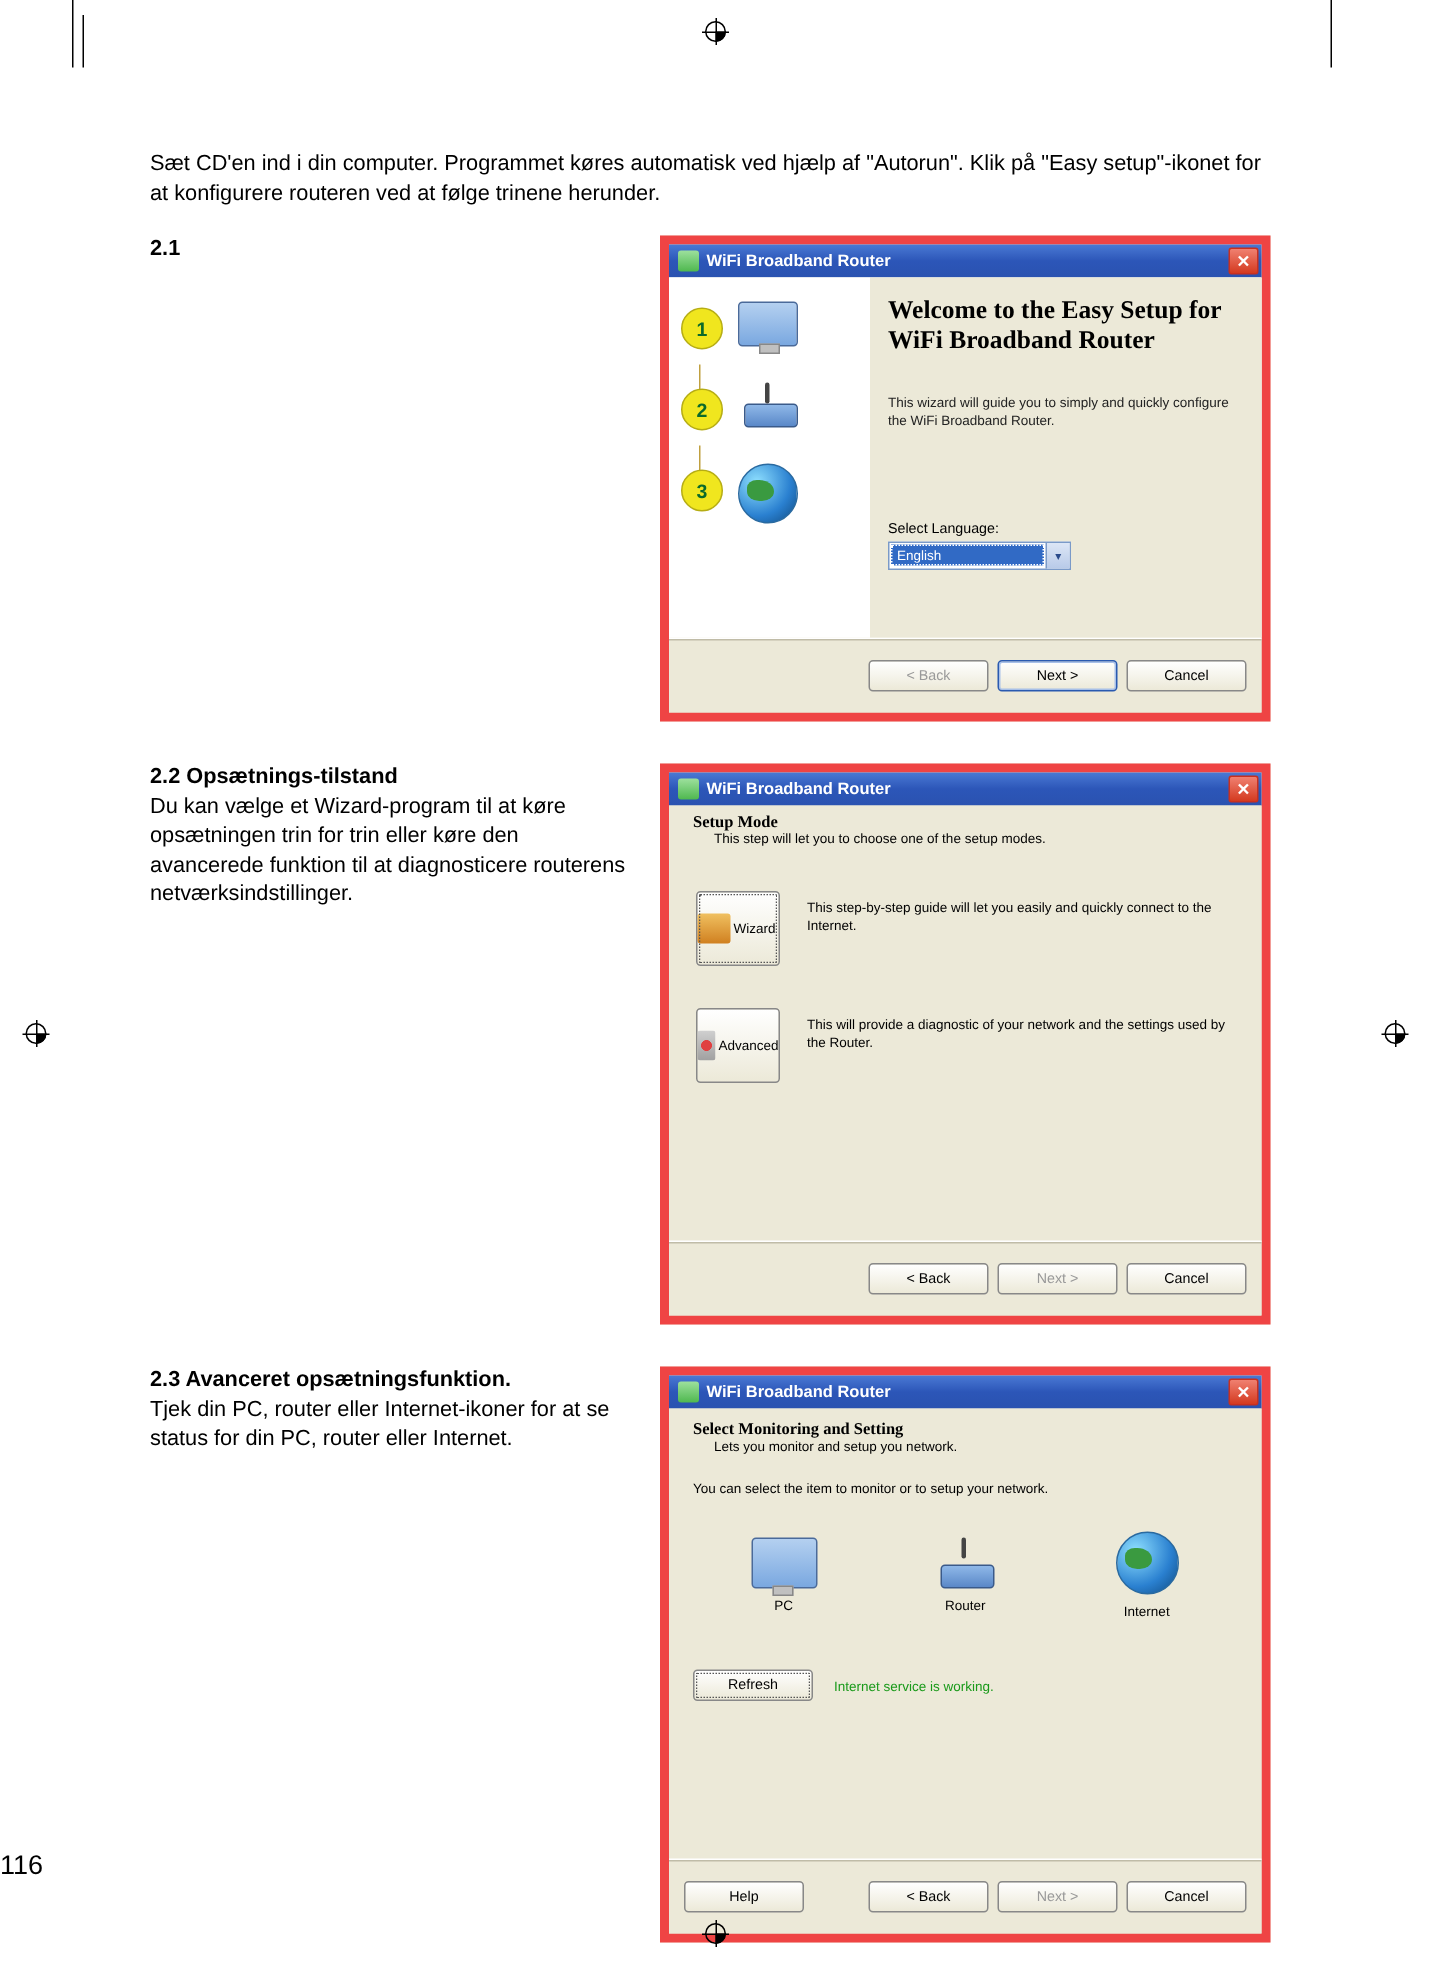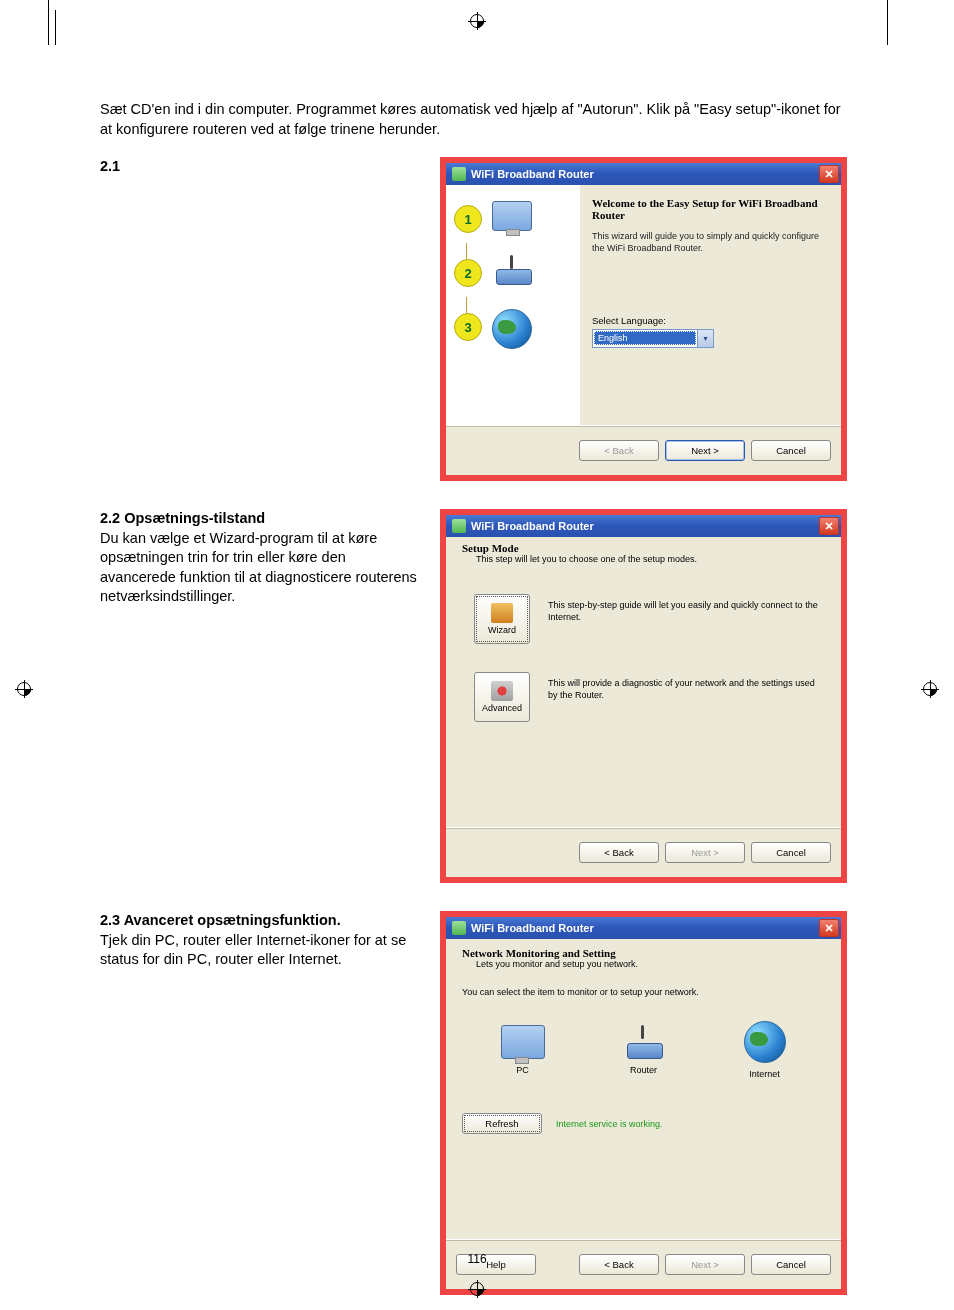--- a/index.html
+++ b/index.html
@@ -186,22 +186,22 @@
   }
   .d1-right {
     flex: 1;
     background: #ece9d8;
     padding: 12px 12px;
     display:flex; flex-direction:column;
   }
   .d1-right .welcome {
     font-family: "Times New Roman", serif;
     font-weight: bold;
-    font-size: 11px;
-    margin-bottom: 10px;
+    font-size: 17px;
+    margin-bottom: 26px;
   }
   .d1-right .subtext {
     font-size: 9px;
     color: #222;
     margin-bottom: 60px;
     line-height:1.3;
   }
   .select-lang-label {
     font-size: 9.5px;
     margin-bottom: 3px;
@@ -263,25 +263,24 @@
     font-size: 9px; margin-left: 14px; margin-bottom: 30px;
   }
   .mode-row {
     display:flex; gap:18px; margin-bottom: 28px;
     padding-left: 2px;
   }
   .mode-btn {
     width: 54px; height: 48px;
     background: linear-gradient(#fff,#ece9d8);
     border:1px solid #888; border-radius:3px;
-    display:flex; flex-direction:column;
-    align-items:center; justify-content:center;
+    display:flex; flex-direction:row;
+    align-items:center; 
     font-size:9px;
     gap:2px;
-    margin-left:10px;
   }
   .mode-btn.dashed { outline:1px dotted #555; outline-offset:-3px;}
   .mode-desc {
     font-size: 9px; flex:1; padding-top:6px; line-height:1.3;
   }
   .mode-icon { width:22px; height:20px; }
   .icon-wizard {
     background: linear-gradient(#f0c060,#d08020);
     border-radius:2px;
   }
@@ -315,22 +314,22 @@
   .d3-item {
     display:flex; flex-direction:column; align-items:center;
     font-size:9px; gap:6px; width:80px;
   }
   .d3-status-row {
     display:flex; align-items:center; gap:14px;
     margin-top:10px;
   }
   .status-text { color:#1a9a1a; font-size:9px; }
   .page-num {
-    position:absolute; bottom:44px; left:0; width:100%;
-    text-align:center; font-size:12px;
+    position:absolute; bottom:56px; left:0; width:100%;
+    text-align:left; font-size:18px;
   }
   .crop-mark {
     position:absolute; width:1px; background:#000;
   }
 </style>
 </head>
 <body>
 
 <div class="page">
 
@@ -462,21 +461,21 @@
       <span>Tjek din PC, router eller Internet-ikoner for at se status for din PC, router eller Internet.</span>
     </div>
     <div class="col-shot">
       <div class="dialog">
         <div class="titlebar">
           <div class="ticon"></div>
           <div class="ttext">WiFi Broadband Router</div>
           <div class="close">✕</div>
         </div>
         <div class="d3-body">
-          <div class="heading">Network Monitoring and Setting</div>
+          <div class="heading">Select Monitoring and Setting</div>
           <div class="subline">Lets you monitor and setup you network.</div>
           <div class="d3-select">You can select the item to monitor or to setup your network.</div>
           <div class="d3-icons">
             <div class="d3-item">
               <div class="pic-monitor" style="width:42px;height:32px;"></div>
               <span>PC</span>
             </div>
             <div class="d3-item">
               <div class="pic-router" style="width:42px;height:34px;"></div>
               <span>Router</span>

